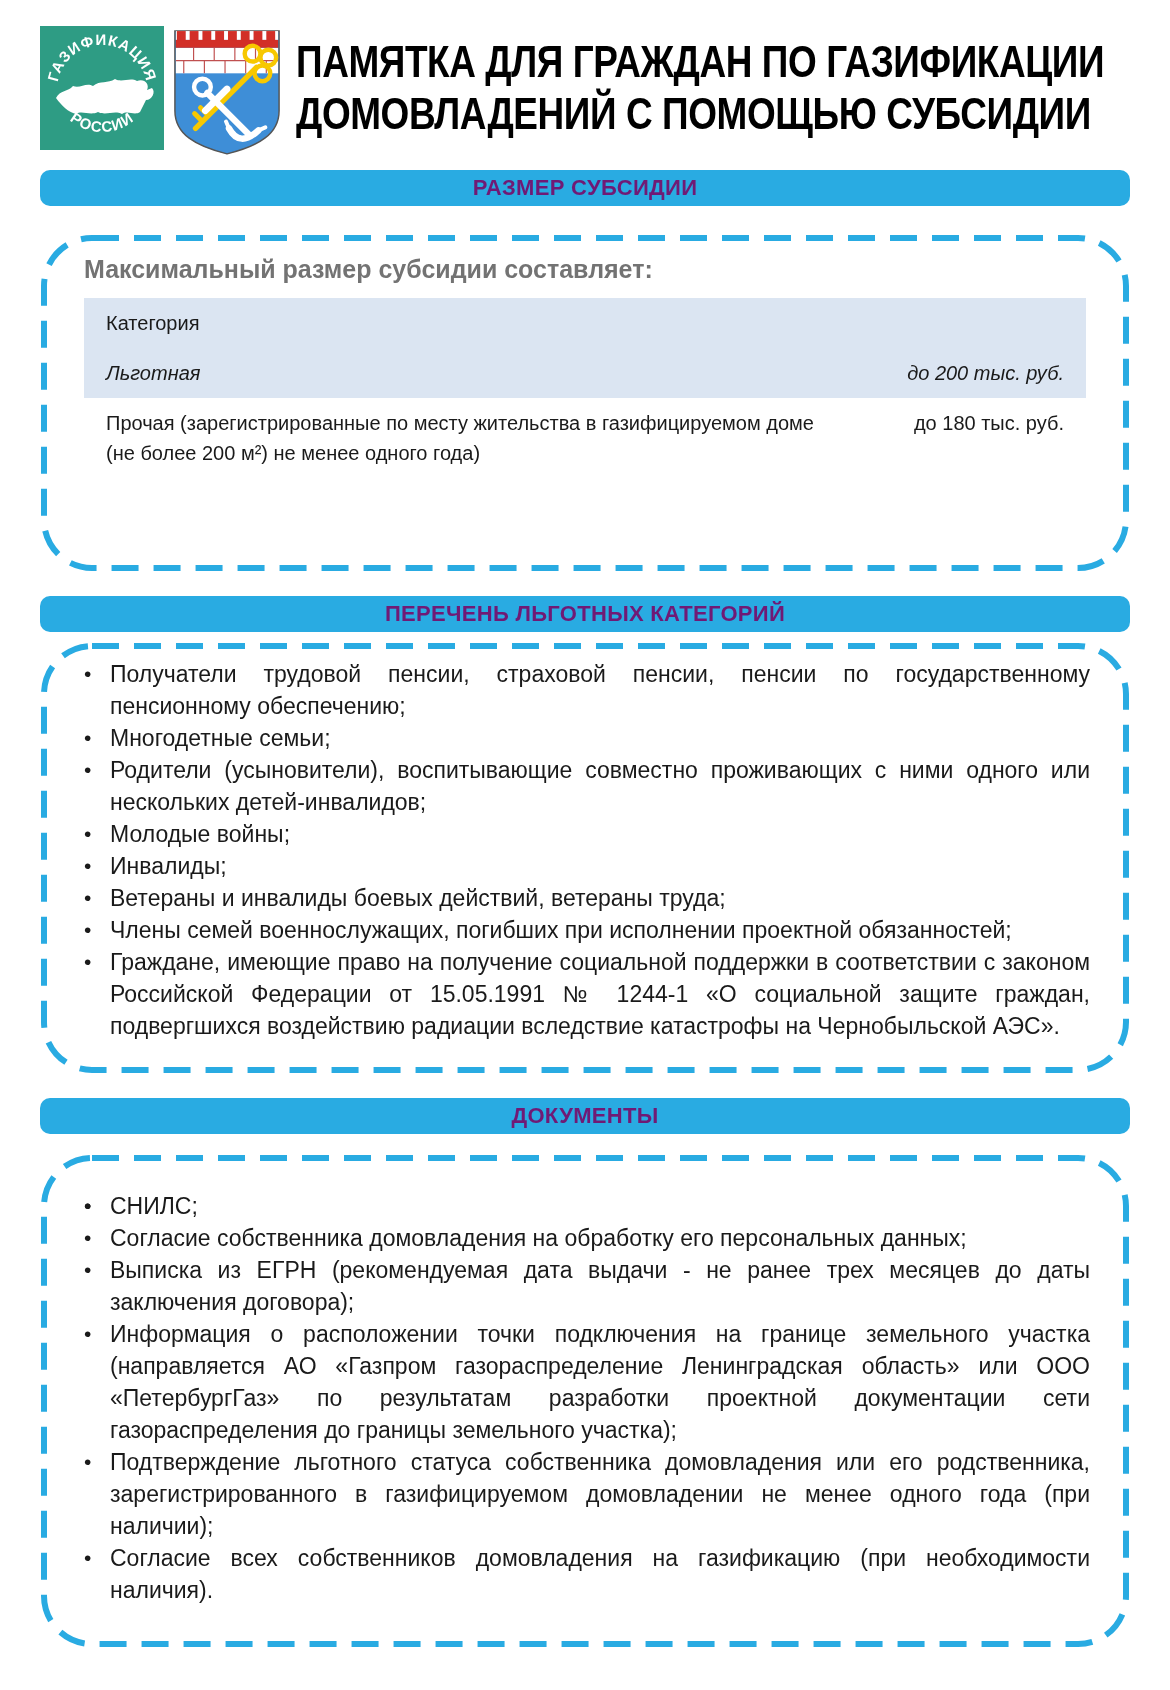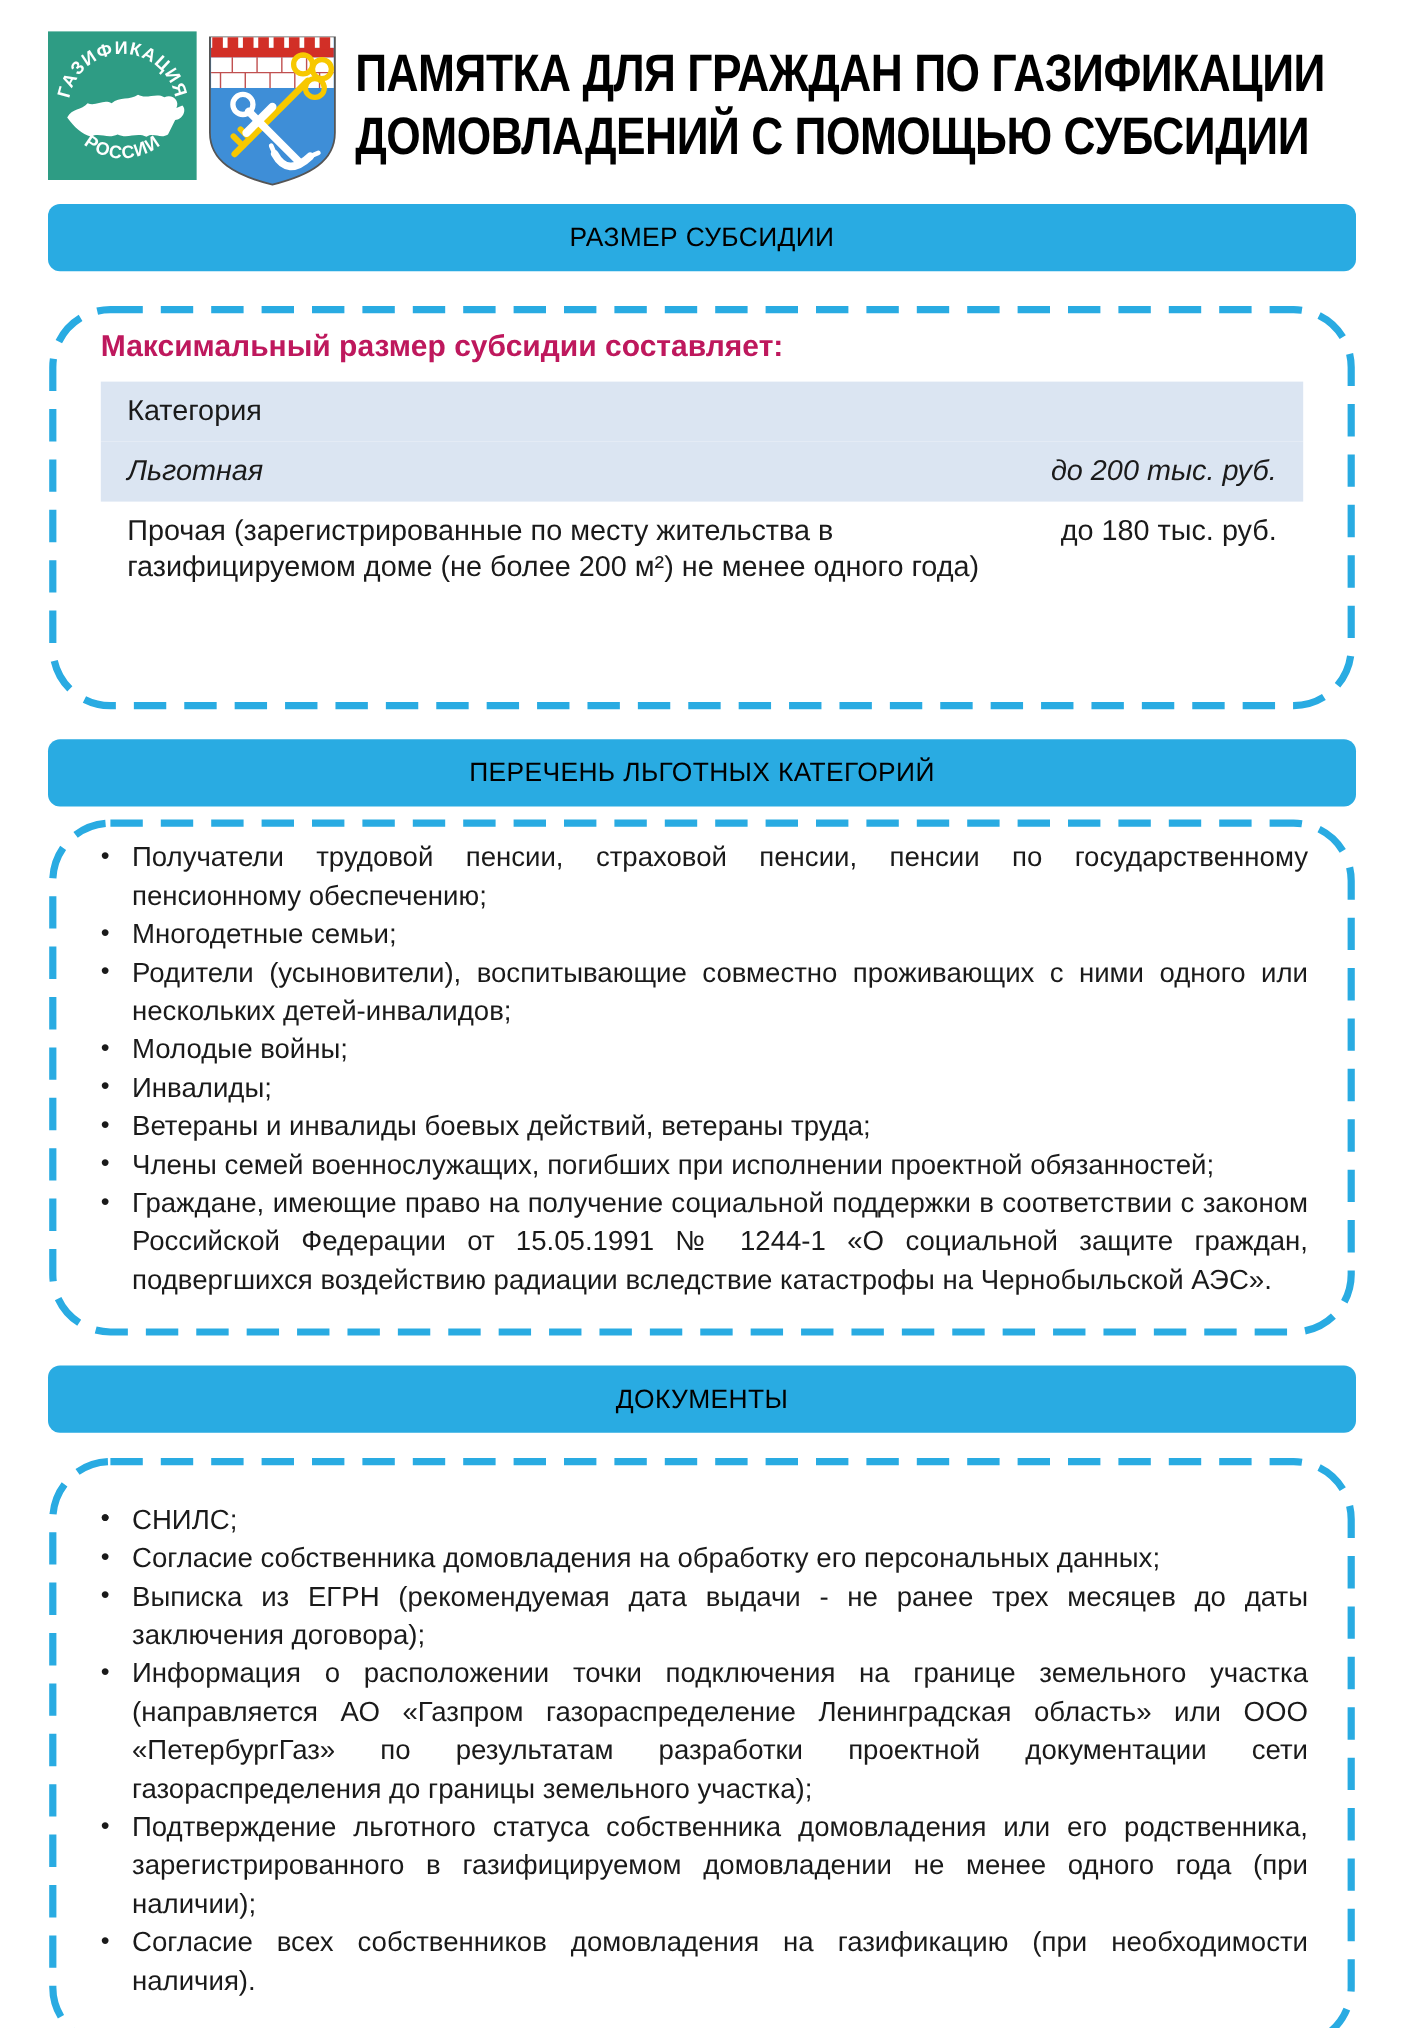--- a/index.html
+++ b/index.html
@@ -8,40 +8,40 @@
     font-family:"Liberation Sans", sans-serif;color:#1a1a1a;
   }
   
   .header{display:flex;align-items:flex-start;margin:26px 40px 0 40px;height:128px;}
   .logo-gaz{width:124px;height:124px;flex:none;display:block;}
   .logo-arms{width:114px;height:131px;flex:none;display:block;margin-left:6px;}
   .title-wrap{margin-left:12px;padding-top:10px;transform:scaleX(0.84);transform-origin:left top;}
   .title-line{font-weight:700;font-size:44px;line-height:52px;letter-spacing:-0.5px;white-space:nowrap;color:#000;}
   
   .banner{
-    margin:0 40px;height:56px;background:#29ABE2;border-radius:10px;
+    margin:0 40px;height:36px;background:#29ABE2;border-radius:10px;
     display:flex;align-items:center;justify-content:center;
-    color:#000000;font-weight:400;font-size:22px;letter-spacing:0.3px;
+    color:#701a75;font-weight:700;font-size:22px;letter-spacing:0.3px;
   }
   .b1{margin-top:16px;}
   .b2{margin-top:24px;}
   .b3{margin-top:24px;text-align:center;}
   
   .dashed-box{position:relative;margin:0 40px;box-sizing:border-box;overflow:hidden;}
   .box1{margin-top:28px;height:338px;padding:20px 44px 0 44px;}
   .box2{margin-top:10px;height:432px;padding:16px 40px 0 40px;}
   .box3{margin-top:20px;height:494px;padding:36px 40px 0 40px;}
   .dash-svg{position:absolute;left:0;top:0;width:100%;height:100%;pointer-events:none;}
   .dash-rect{
     x:4px;y:4px;width:calc(100% - 8px);height:calc(100% - 8px);rx:48px;
     fill:none;stroke:#29ABE2;stroke-width:6px;stroke-dasharray:27 15;
   }
   
-  .box-heading{color:#be185d;font-weight:700;font-size:25px;line-height:30px;}
-  .subsidy-table{margin-top:14px;font-size:24px;line-height:30px;}
+  .box-heading{color:#737373;font-weight:700;font-size:25px;line-height:30px;}
+  .subsidy-table{margin-top:14px;font-size:20px;line-height:30px;}
   .t-head{background:#dbe5f2;padding:10px 22px;}
   .t-row{display:flex;padding:10px 22px;}
   .t-row.shaded{background:#dbe5f2;font-style:italic;}
   .t-cat{flex:1;padding-right:30px;}
   .t-amt{width:190px;flex:none;text-align:right;}
   
   .bullet-list{list-style:none;margin:0;padding:0;font-size:23px;line-height:32px;text-align:justify;}
   .bullet-list li{position:relative;padding-left:30px;}
   .dot{position:absolute;left:4px;top:0;font-size:21px;text-align:left;}
 </style>

